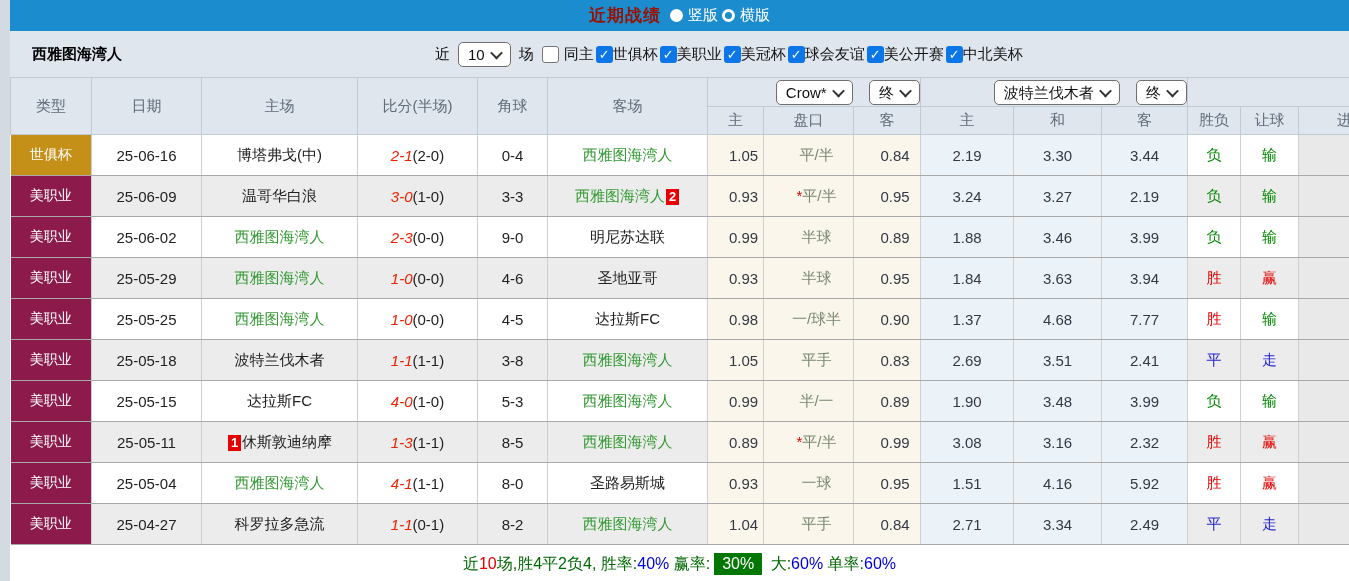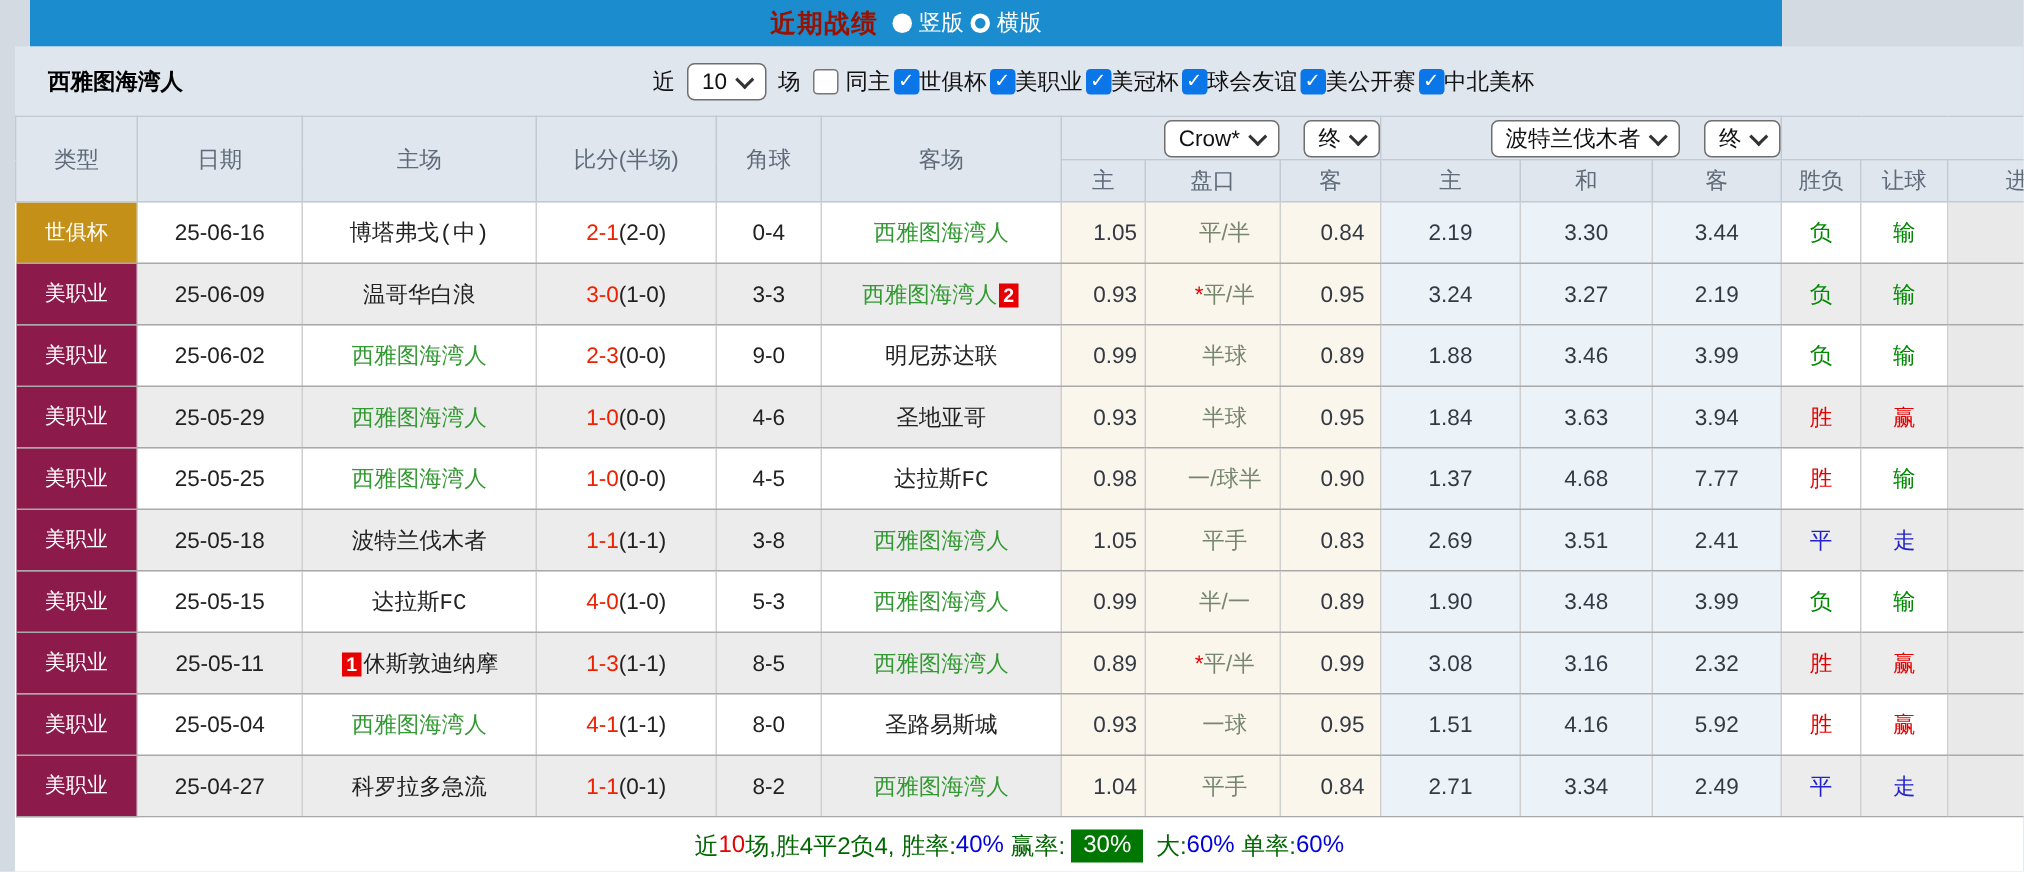--- a/index.html
+++ b/index.html
@@ -1,20 +1,20 @@
 <!DOCTYPE html>
 <html><head>
 <meta charset="utf-8">
 <style>
   html,body{margin:0;padding:0;width:1349px;height:581px;overflow:hidden;
     background:#d3dae2;font-family:"Liberation Sans","DejaVu Sans",sans-serif;}
   .content{margin-left:10px;width:1410px;}
 
   
-  .topbar{height:31px;width:1168px;background:#1b8ccd;display:flex;align-items:center;justify-content:center;gap:9px;margin-left:10px;}
+  .topbar{height:31px;width:1339px;background:#1b8ccd;display:flex;align-items:center;justify-content:center;gap:9px;}
   .topbar .title{font-size:17px;font-weight:bold;color:#991100;letter-spacing:1px;}
   .radio-group{display:flex;align-items:center;gap:4px;}
   .radio-opt{display:flex;align-items:center;gap:5px;color:#fff;font-size:15px;}
   .radio{width:13px;height:13px;border-radius:50%;box-sizing:border-box;}
   .radio.sel{background:#fff;}
   .radio.unsel{border:3px solid #fff;background:transparent;}
 
   
   .filter-row{height:46px;width:1339px;background:#dfe6ee;display:flex;align-items:center;font-size:15px;color:#111;}
   .team-title{font-weight:bold;font-size:15px;color:#000;padding-left:22px;flex:0 0 403px;}
@@ -39,25 +39,25 @@
   tbody td{border-right:1px solid #cfcfcf;border-bottom:1px solid #a9a9a9;text-align:center;
            font-size:15px;color:#222;height:40px;padding:0;}
   tbody tr:nth-child(even) td{background:#ececec;}
   tbody td.type{color:#fff;font-size:14px;}
   tbody td.cream{background:#fbf6ec !important;padding-left:16px;}
   tbody td.blue{background:#ebf3f9 !important;}
   tbody td.gray{background:#e9e9e9 !important;}
   .num{color:#333a44;}
   .line{color:#77876f;}
   .star{color:#e60000;}
-  .team{color:#222;font-family:Liberation Mono, monospace;}
+  .team{color:#222;}
   .team.hl{color:#339933;}
   .badge{display:inline-block;background:#e60000;color:#fff;font-weight:bold;font-size:13px;
          padding:0 3px;margin:0 1px;line-height:16px;}
-  .sc-main{color:#ee2200;}
+  .sc-main{color:#ee2200;font-style:italic;}
   .sc-half{color:#222;}
   .c-r{color:#e60000;}
   .c-g{color:#008800;}
   .c-b{color:#2222cc;}
 
   
   .summary{width:1339px;height:38px;background:#fff;display:flex;align-items:center;justify-content:center;
            font-size:16px;color:#006600;}
   .summary .red{color:#e60000;}
   .summary .blue{color:#0000dd;}

